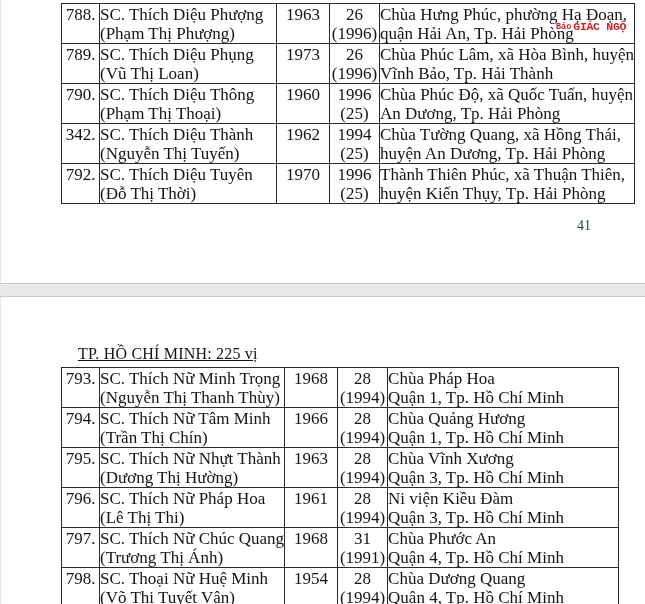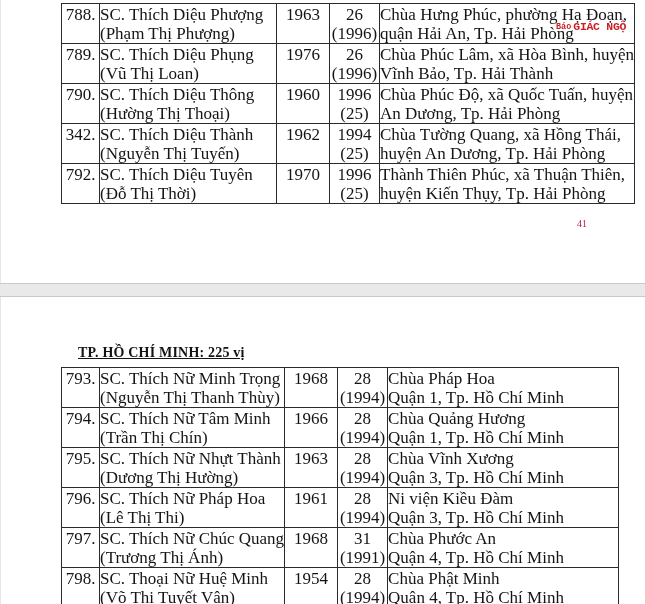--- a/index.html
+++ b/index.html
@@ -33,33 +33,33 @@
     line-height: 19px;
     overflow: hidden;
   }
   #table-41 tr { height: 40px; }
   #table-42 tr { height: 38.5px; }
   .cell-no, .cell-birth, .cell-ord { text-align: center; }
   .cell-name, .cell-addr { padding-left: 6px; padding-right: 2px; }
   .ln { display: block; white-space: nowrap; }
   .page-number {
     position: absolute; left: 577px; top: 218px;
-    font-size: 10px; color: #be185d;
+    font-size: 14px; color: #14532d;
   }
   .page-gap {
     position: absolute; left: 0; top: 283px;
     width: 645px; height: 14px;
     background: #e9e9e9;
     border-top: 1px solid #c9c9c9;
     border-bottom: 1px solid #c9c9c9;
     box-sizing: border-box;
   }
   .section-heading {
     position: absolute; left: 78px; top: 345px;
-    font-size: 14px; font-weight: bold;
+    font-size: 16px; font-weight: normal;
     text-decoration: underline;
     letter-spacing: 0.2px;
     white-space: nowrap;
   }
   .watermark {
     position: absolute; left: 556px; top: 21px;
     display: flex; align-items: flex-end; gap: 2px;
     font-family: Liberation Mono, monospace;
     white-space: nowrap;
   }
@@ -102,38 +102,38 @@
     </tr>
     <tr>
       <td class="cell-no">
           <span class="ln">789.</span>
         </td>
       <td class="cell-name">
           <span class="ln">SC. Thích Diệu Phụng</span>
           <span class="ln">(Vũ Thị Loan)</span>
         </td>
       <td class="cell-birth">
-          <span class="ln">1976</span>
+          <span class="ln">1973</span>
         </td>
       <td class="cell-ord">
           <span class="ln">26</span>
           <span class="ln">(1996)</span>
         </td>
       <td class="cell-addr">
           <span class="ln">Chùa Phúc Lâm, xã Hòa Bình, huyện</span>
           <span class="ln">Vĩnh Bảo, Tp. Hải Thành</span>
         </td>
     </tr>
     <tr>
       <td class="cell-no">
           <span class="ln">790.</span>
         </td>
       <td class="cell-name">
           <span class="ln">SC. Thích Diệu Thông</span>
-          <span class="ln">(Hường Thị Thoại)</span>
+          <span class="ln">(Phạm Thị Thoại)</span>
         </td>
       <td class="cell-birth">
           <span class="ln">1960</span>
         </td>
       <td class="cell-ord">
           <span class="ln">1996</span>
           <span class="ln">(25)</span>
         </td>
       <td class="cell-addr">
           <span class="ln">Chùa Phúc Độ, xã Quốc Tuấn, huyện</span>
@@ -312,19 +312,19 @@
           <span class="ln">(Võ Thị Tuyết Vân)</span>
         </td>
       <td class="cell-birth">
           <span class="ln">1954</span>
         </td>
       <td class="cell-ord">
           <span class="ln">28</span>
           <span class="ln">(1994)</span>
         </td>
       <td class="cell-addr">
-          <span class="ln">Chùa Phật Minh</span>
+          <span class="ln">Chùa Dương Quang</span>
           <span class="ln">Quận 4, Tp. Hồ Chí Minh</span>
         </td>
     </tr>
 
   </tbody>
 </table>
 
 </body></html>

